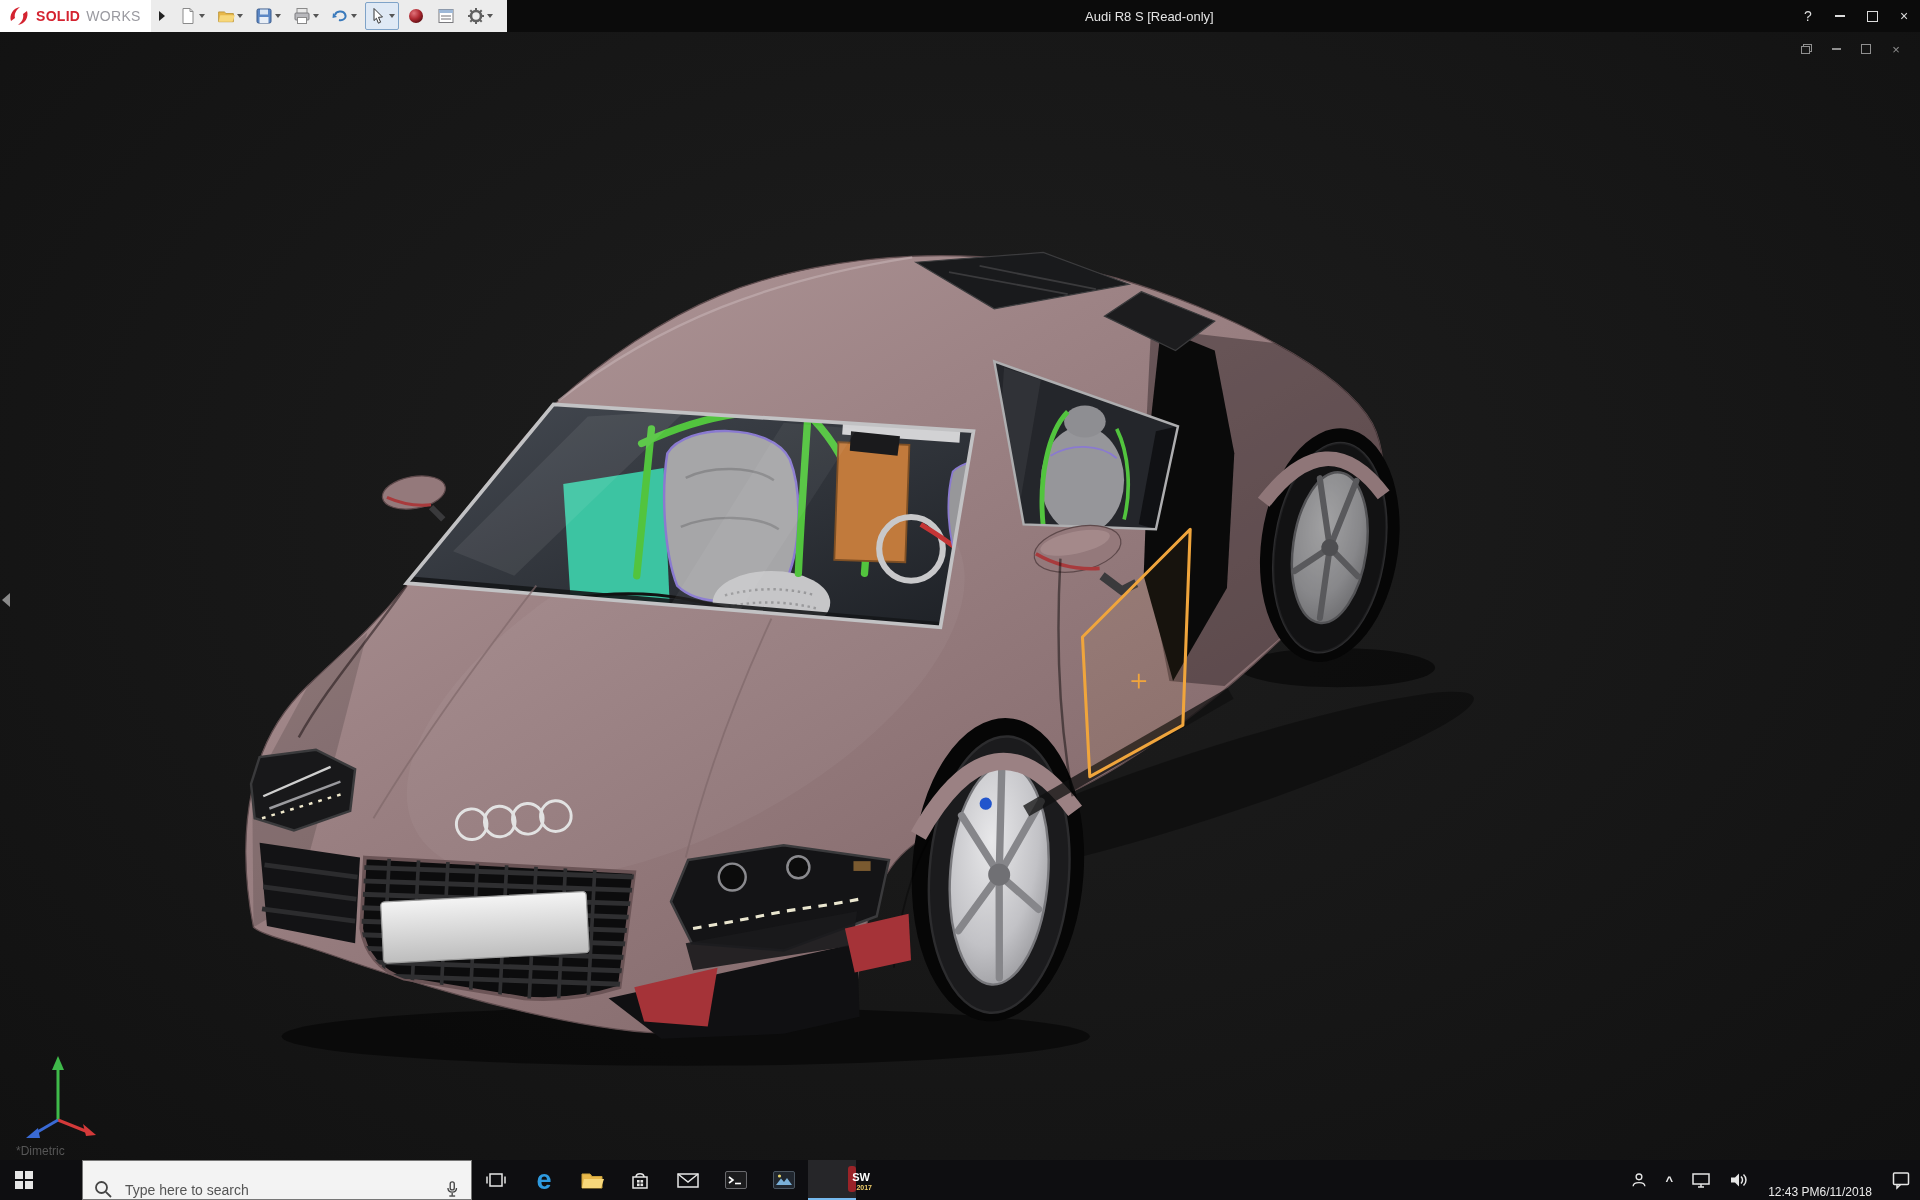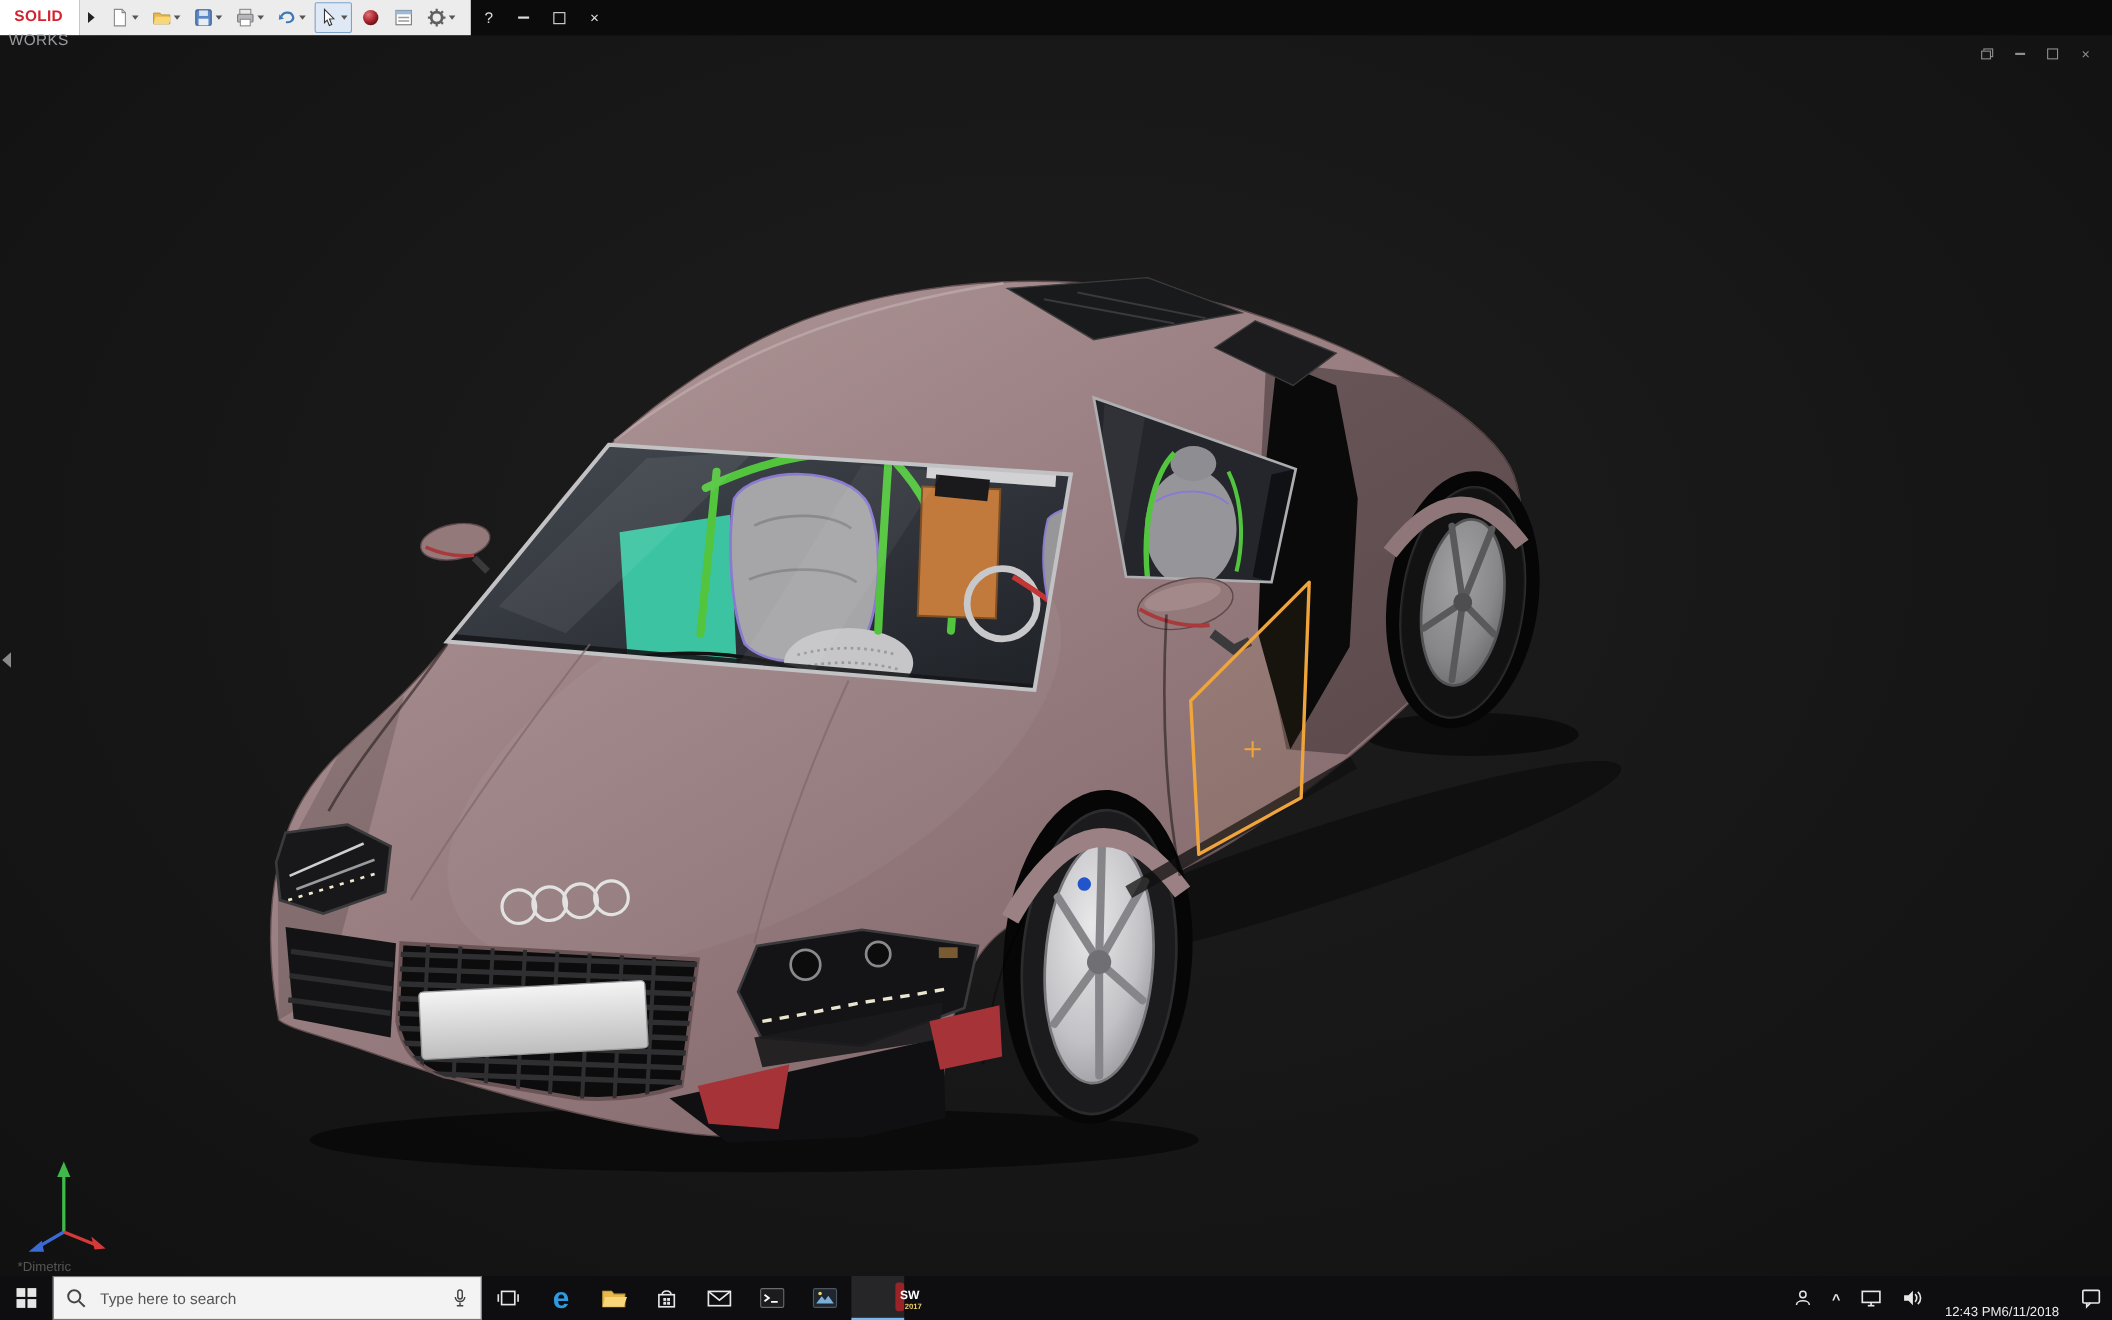--- a/index.html
+++ b/index.html
@@ -1,20 +1,20 @@
 <!DOCTYPE html>
 <html><head>
 <meta charset="utf-8">
 <style>
   html,body{margin:0;padding:0;background:#000;}
   .page{position:relative;width:1920px;height:1200px;overflow:hidden;font-family:"Liberation Sans",sans-serif;background:#101010;}
 
   
   .titlebar{position:absolute;top:0;left:0;width:1920px;height:32px;background:#0b0b0b;display:flex;align-items:stretch;z-index:30;}
-  .logo-plate{background:#ffffff;display:flex;align-items:center;padding:0 10px 0 8px;gap:6px;flex-direction:column;}
+  .logo-plate{background:#ffffff;display:flex;align-items:center;padding:0 10px 0 8px;gap:6px;}
   .brand-bold{font-weight:bold;color:#d42330;font-size:14px;letter-spacing:.3px;}
   .brand-light{color:#9a9aa0;font-size:14px;letter-spacing:.3px;}
   .flyout{width:0;height:0;border-top:5px solid transparent;border-bottom:5px solid transparent;border-left:6px solid #222;margin:auto 6px;}
   .toolbar{background:#ececec;display:flex;align-items:center;padding:0 10px 0 2px;gap:4px;}
   .tb-item{display:flex;align-items:center;height:26px;padding:0 3px;border:1px solid transparent;border-radius:2px;cursor:default;}
   .tb-item.active{border:1px solid #7fa3c8;background:#dfe9f5;}
   .caret{width:0;height:0;border-left:3.5px solid transparent;border-right:3.5px solid transparent;border-top:4px solid #555;margin-left:2px;}
   .title-center{flex:1;display:flex;align-items:center;justify-content:center;color:#e4e4e4;font-size:13px;}
   .win-controls{display:flex;align-items:stretch;}
   .wc{width:32px;display:flex;align-items:center;justify-content:center;color:#dcdcdc;font-size:14px;}
@@ -35,21 +35,21 @@
   .collapse-arrow{position:absolute;left:2px;top:561px;width:0;height:0;border-top:7px solid transparent;border-bottom:7px solid transparent;border-right:8px solid #8a8a8a;z-index:5;}
   .triad{position:absolute;left:18px;bottom:18px;z-index:5;}
   .orientation-label{position:absolute;left:16px;bottom:2px;color:#565656;font-size:12px;z-index:5;}
 
   
   .taskbar{position:absolute;bottom:0;left:0;width:1920px;height:40px;background:#0e0e11;display:flex;align-items:stretch;z-index:30;}
   .tb-btn{width:48px;display:flex;align-items:center;justify-content:center;cursor:default;position:relative;}
   .tb-btn.active-app{background:rgba(255,255,255,.10);border-bottom:2px solid #76b9ed;}
   .start-logo{display:grid;grid-template-columns:8px 8px;grid-template-rows:8px 8px;gap:1.5px;}
   .start-logo i{background:#e6e6e6;display:block;}
-  .searchbox{width:368px;background:#f3f3f3;border:1px solid #767676;display:flex;align-items:center;padding:0 10px;gap:10px;}
+  .searchbox{width:368px;background:#f3f3f3;border:1px solid #767676;display:flex;align-items:flex-end;padding:0 10px;gap:10px;margin-left:34px;}
   .searchbox input{flex:1;border:none;outline:none;background:transparent;font-size:14px;color:#333;font-family:"Liberation Sans",sans-serif;}
   .searchbox input::placeholder{color:#555;}
   .edge-glyph{font-size:27px;font-weight:bold;color:#2e9ae0;line-height:1;}
   .tray{margin-left:auto;display:flex;align-items:stretch;}
   .tray-btn{display:flex;align-items:center;justify-content:center;padding:0 9px;color:#e8e8e8;}
   .chevron{font-size:13px;font-weight:bold;color:#e8e8e8;}
   .clock{display:flex;justify-content:center;align-items:flex-end;color:#eaeaea;font-size:12px;line-height:1.35;padding:0 10px;}
   .sw-badge{width:26px;height:26px;background:#9a2328;border-radius:3px;position:relative;display:flex;align-items:center;justify-content:center;margin-left:40px;}
 </style>
 </head>
@@ -151,20 +151,23 @@
             <line x1="3.3" y1="3.3" x2="5.4" y2="5.4"></line>
               <line x1="12.6" y1="12.6" x2="14.7" y2="14.7"></line>
             <line x1="3.3" y1="14.7" x2="5.4" y2="12.6"></line>
               <line x1="12.6" y1="5.4" x2="14.7" y2="3.3"></line>
           </g>
         </svg>
           <span class="caret"></span>
       </div>
     </div>
 
+    <div class="title-center">
+        <span>Audi R8 S [Read-only]</span>
+      </div>
 
     <div class="win-controls">
       <div class="wc">
           <span>?</span>
         </div>
       <div class="wc">
           <span class="bar"></span>
         </div>
       <div class="wc">
           <span class="box"></span>

